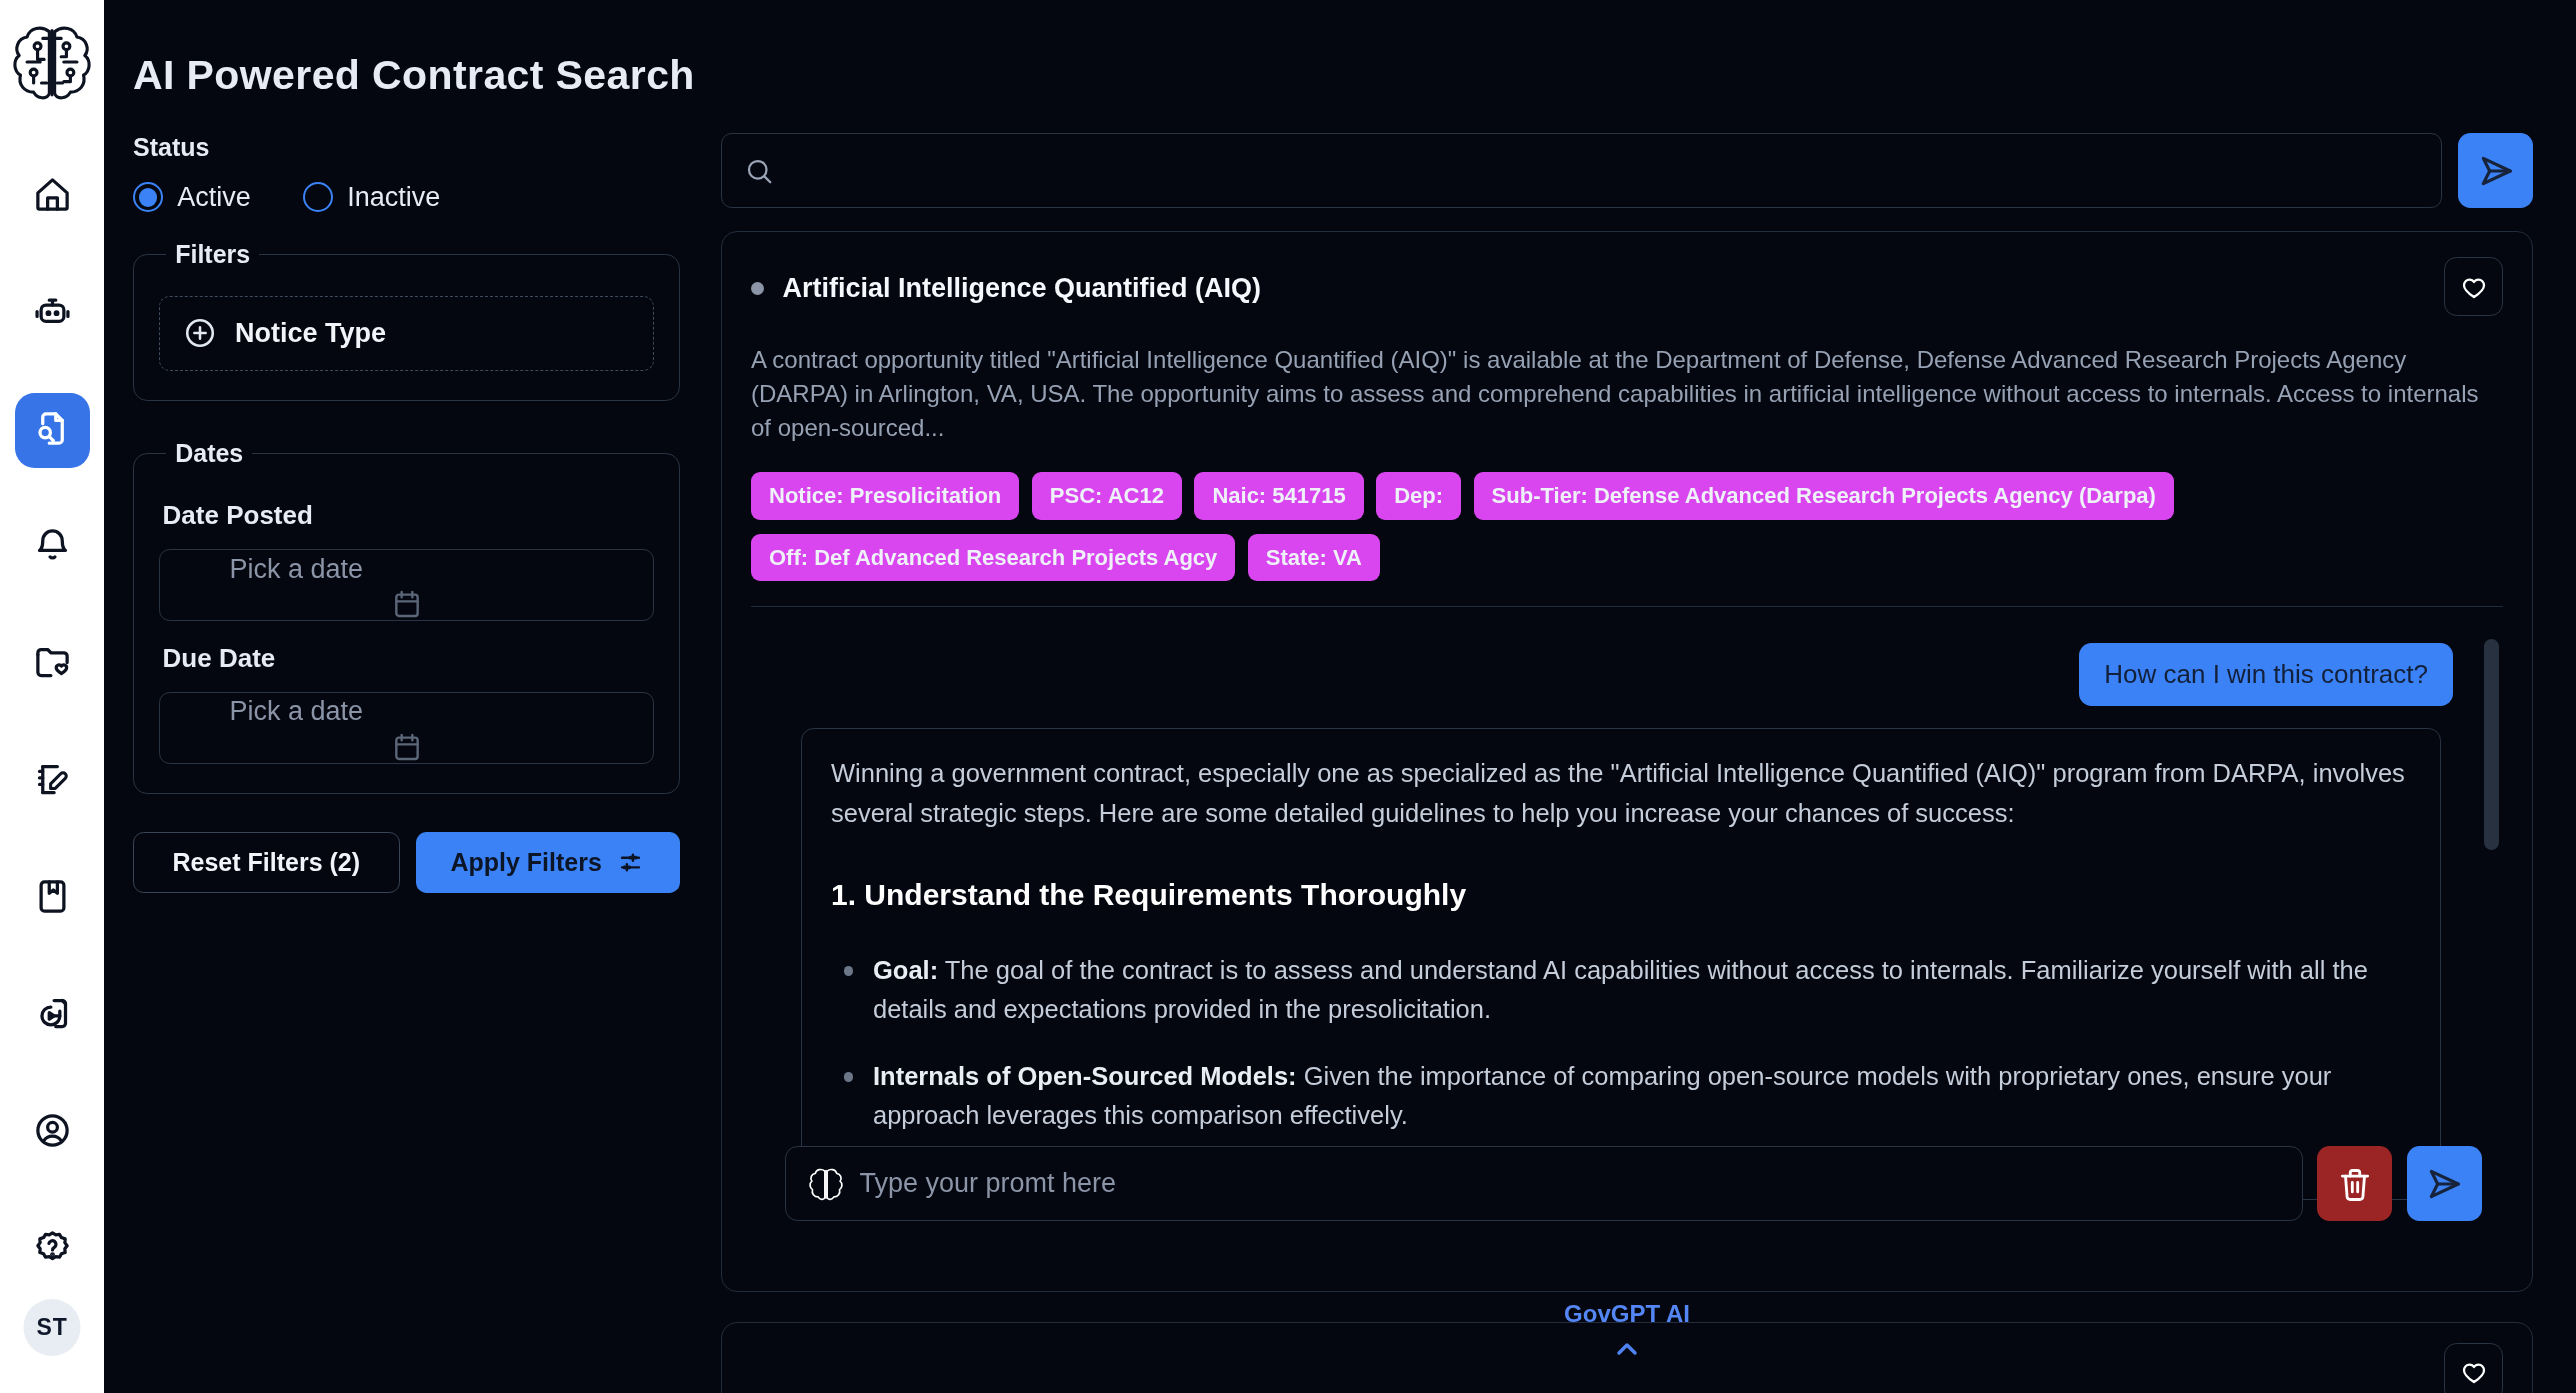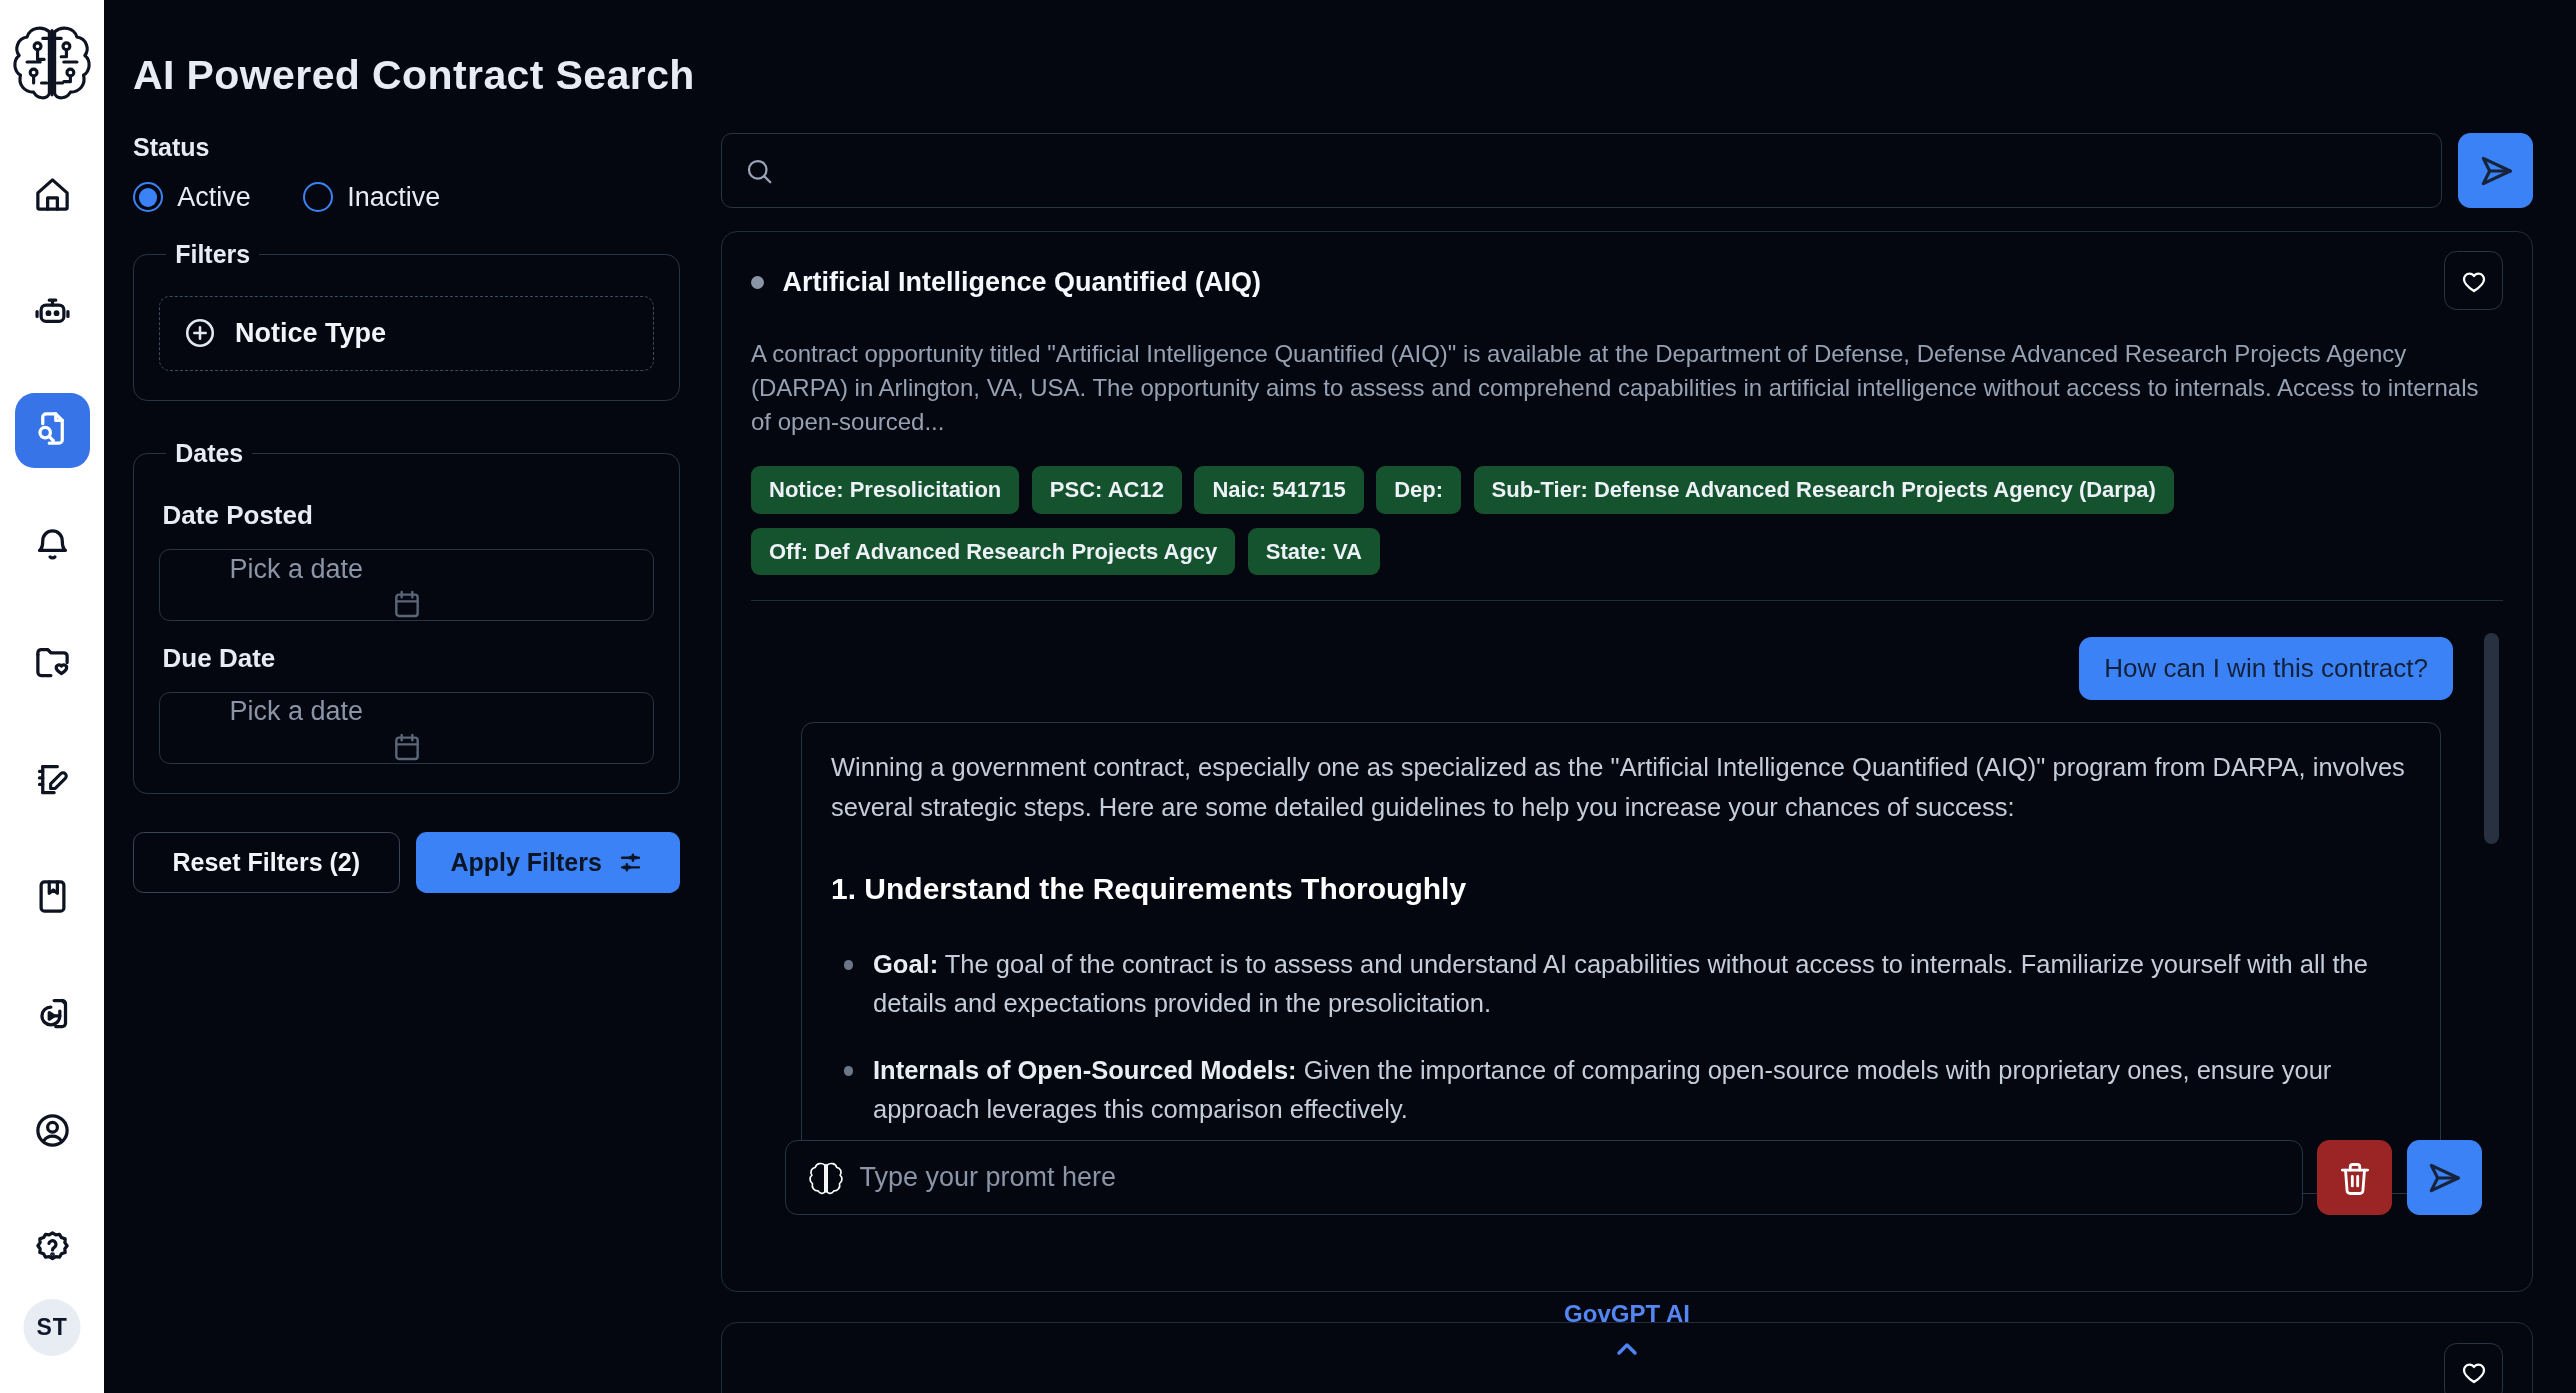--- a/index.html
+++ b/index.html
@@ -86,38 +86,38 @@
   .icon-btn {
     width:75px; height:75px; border-radius:12.5px; border:none; cursor:pointer;
     display:flex; align-items:center; justify-content:center; flex:none;
   }
   .icon-btn svg { width:38px; height:38px; }
   .blue-btn { background:#3b82f6; color:#17233a; }
   .red-btn { background:#9b2424; color:#ffffff; }
   
   .card {
     position:relative; margin-top:23px; border:1.3px solid #232c3c; border-radius:16px;
-    padding:19px 29px 18px; height:1061px;
+    padding:25px 29px 18px; height:1061px;
   }
   .card-head { display:flex; align-items:flex-start; justify-content:space-between; }
   .card-title-wrap { display:flex; align-items:center; gap:18px; margin-top:16px; }
   .bullet-dot { width:13.4px; height:13.4px; border-radius:50%; background:#8b95a7; flex:none; }
   .card-title { font-size:27px; font-weight:bold; color:#f5f8fc; }
   .heart-btn {
     width:59px; height:59px; border:1.3px solid #2b3444; border-radius:12.5px;
     background:transparent; color:#ffffff; display:flex; align-items:center; justify-content:center;
     cursor:pointer;
   }
   .heart-btn svg { width:30px; height:30px; }
   .card-desc {
     margin-top:27px; color:#96a1b3; font-size:24px; line-height:1.42; max-width:1753px;
   }
   .tags { display:flex; flex-wrap:wrap; gap:14.3px 12.5px; margin-top:27px; max-width:1467px; }
   .tag {
-    background:#14532d; border-radius:9px; padding:10.7px 18px;
+    background:#d946ef; border-radius:9px; padding:10.7px 18px;
     font-size:22px; font-weight:bold; color:#eef2f8; white-space:nowrap; cursor:default;
   }
   .card-divider { border:none; border-top:1.3px solid #232c3c; margin-top:25px; }
   
   .chat-window { position:relative; height:637px; margin-top:0; }
   .bubble-row { display:flex; justify-content:flex-end; padding-right:50px; padding-top:36px; }
   .user-bubble {
     background:#3b82f6; color:#13203a; border-radius:12.5px; padding:16px 25px;
     font-size:26px; font-weight:500; cursor:default;
   }

